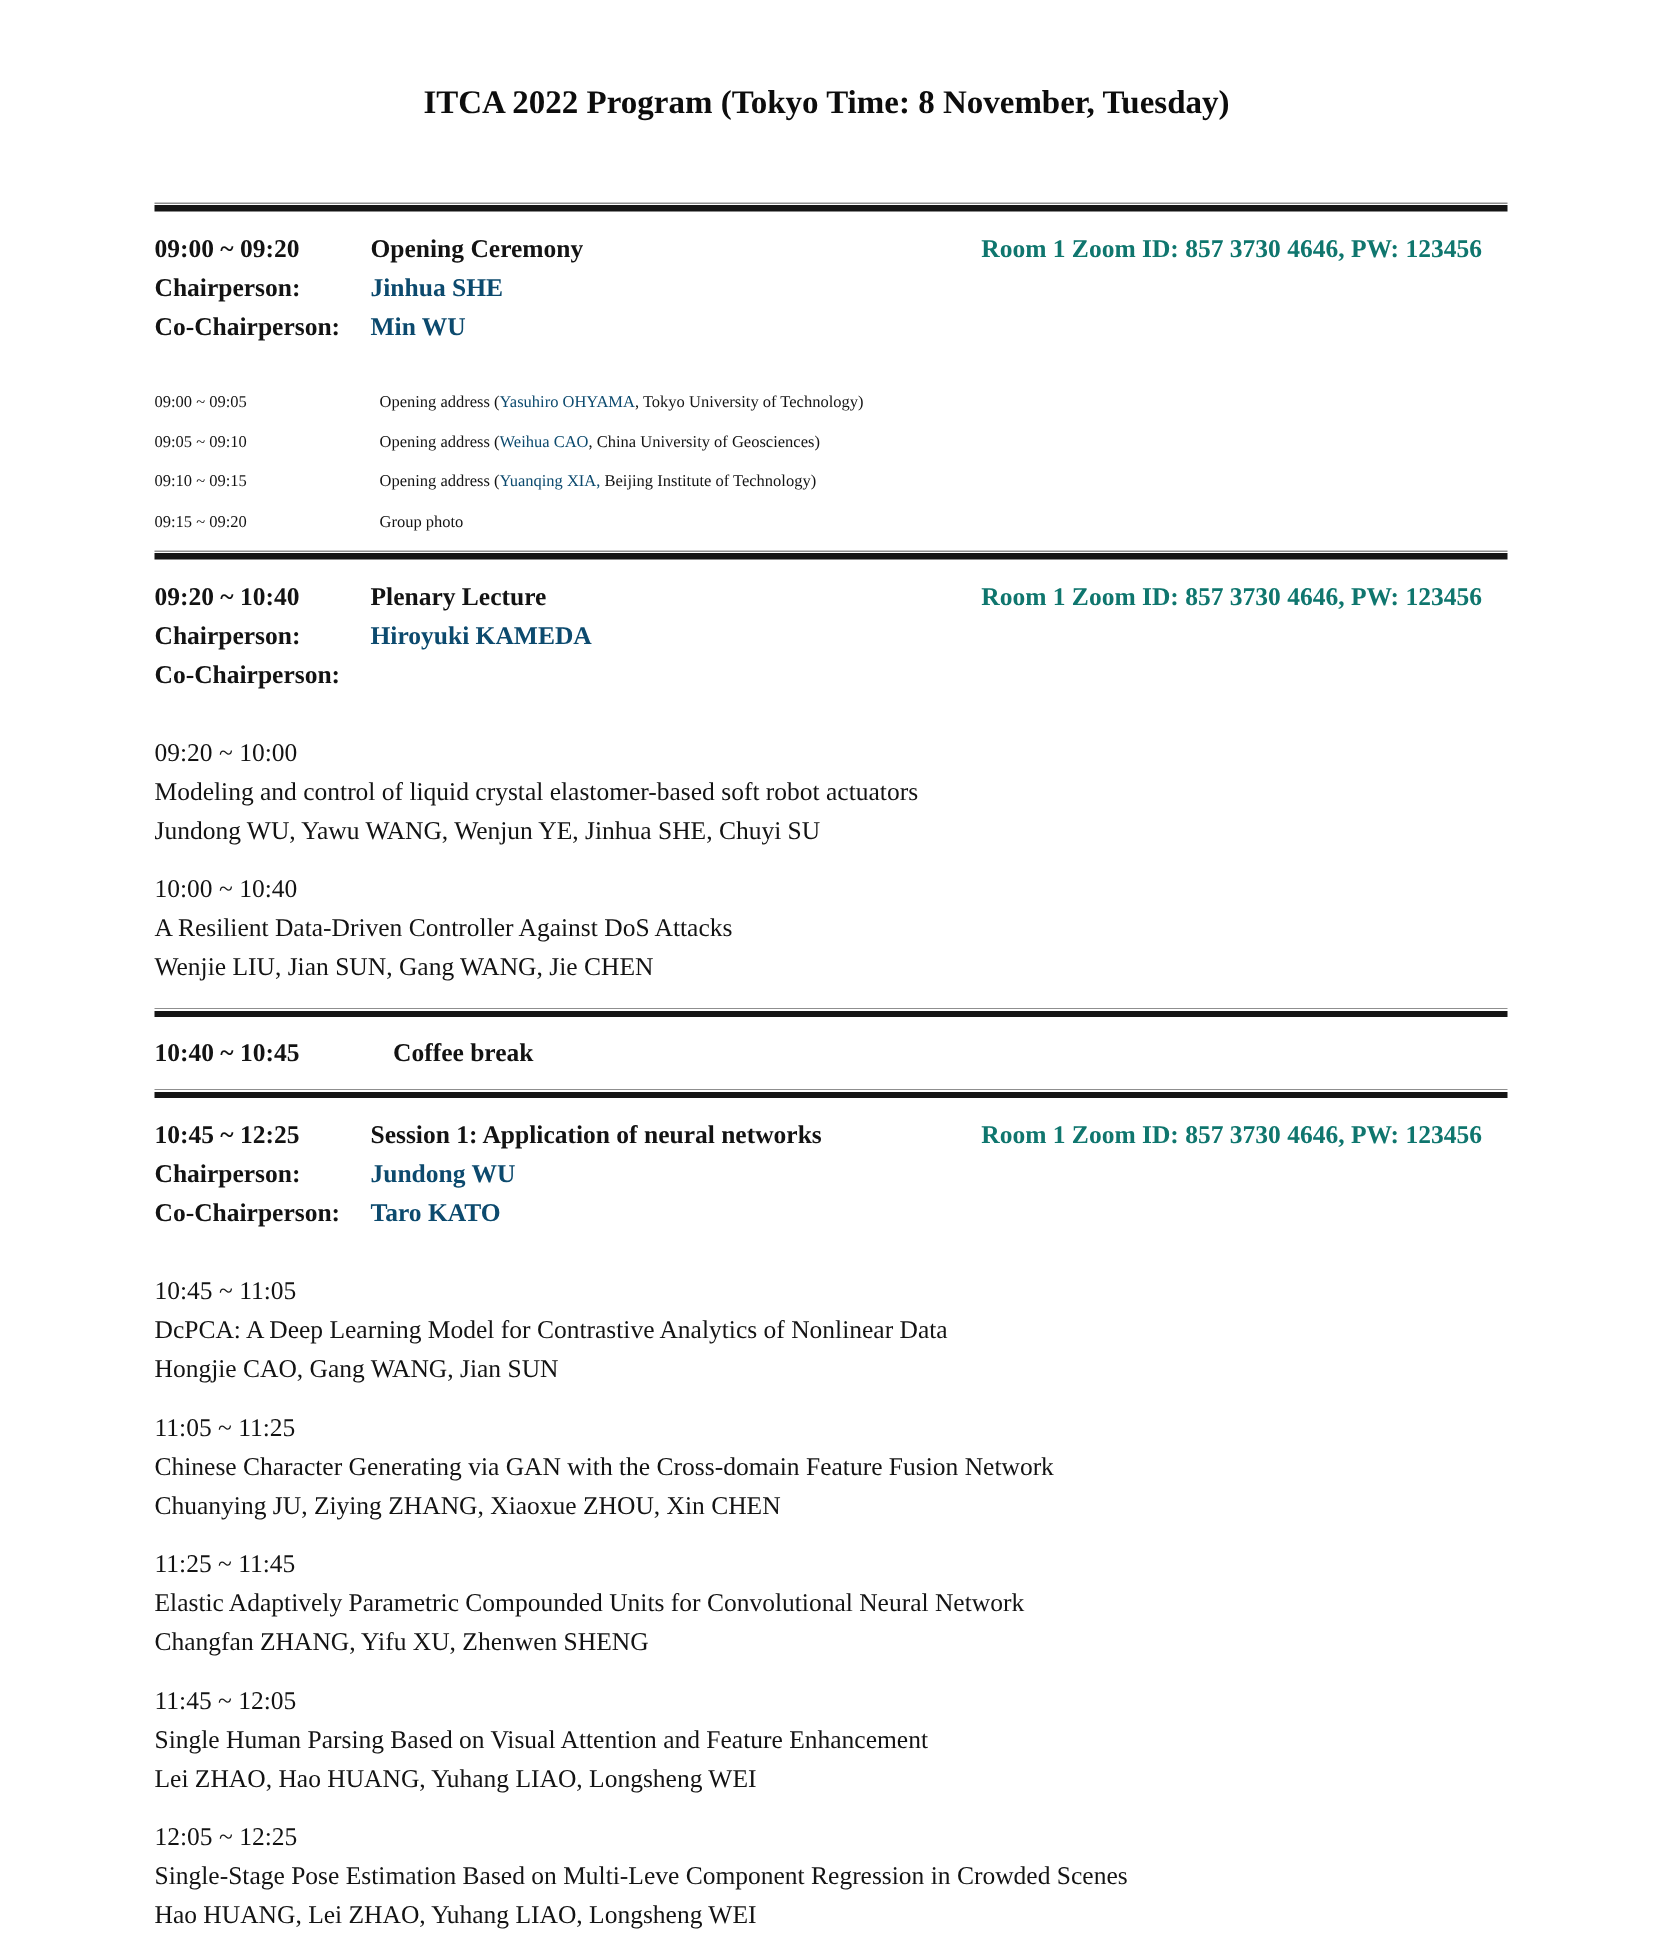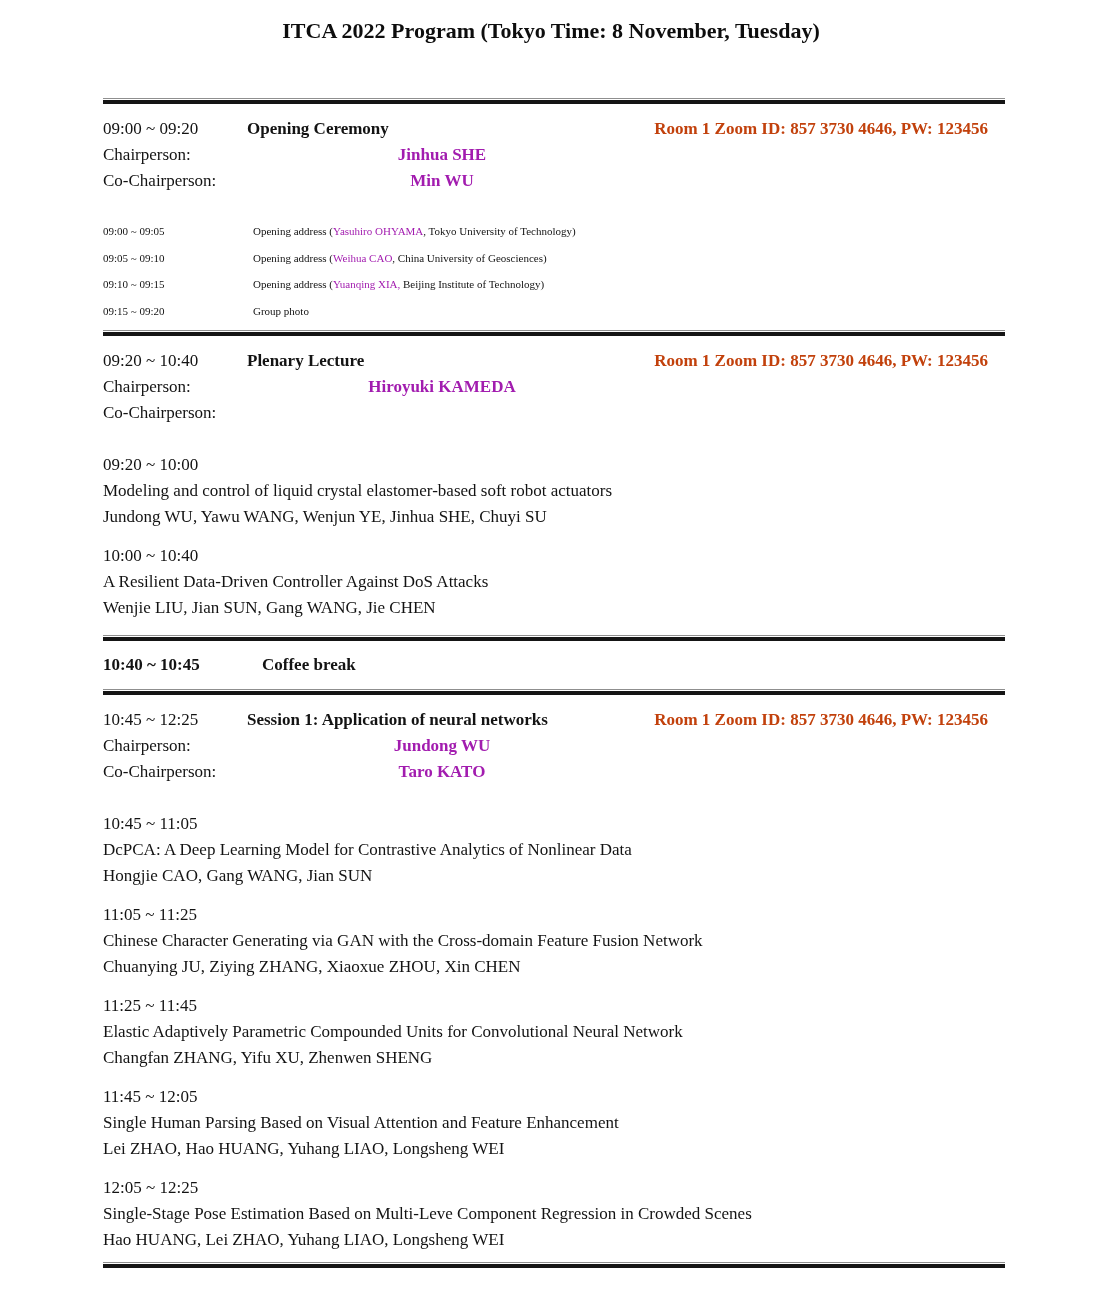--- a/index.html
+++ b/index.html
@@ -3,34 +3,34 @@
 <meta charset="utf-8">
 <style>
   html,body{margin:0;padding:0;}
   body{
     width:1102px;height:1290px;background:#ffffff;
     font-family:"Liberation Serif", serif;color:#131313;
     -webkit-font-smoothing:antialiased;overflow:hidden;
   }
   .page-title{
     text-align:center;font-weight:bold;font-size:22px;
-    padding-top:18px;color:#0d0d0d;
+    padding-top:18px;color:#0d0d0d;margin-top:37px;
   }
   .content{margin-left:103px;width:902px;}
   .rule{
     height:6px;margin-top:0;
     background:linear-gradient(to bottom,#8f8f8f 0 1px,#ffffff 1px 2px,#151515 2px 6px);
   }
   .rule-top{margin-top:54px;}
   .head{margin-top:12px;font-size:17px;}
   .head-row{display:flex;line-height:26px;}
-  .col-time{width:144px;font-weight:normal;flex:0 0 auto;}
+  .col-time{width:144px;font-weight:bold;flex:0 0 auto;}
   .col-mid{width:390px;font-weight:bold;flex:0 0 auto;}
-  .col-room{flex:1;text-align:right;padding-right:17px;font-weight:bold;color:#c2410c;white-space:nowrap;}
-  .cyan{color:#a21caf;text-align:center;}
+  .col-room{flex:1;text-align:right;padding-right:17px;font-weight:bold;color:#0f766e;white-space:nowrap;}
+  .cyan{color:#0c4a6e;}
   .items{margin-top:24px;font-size:11px;}
   .item-row{display:flex;line-height:26.5px;}
   .item-time{width:150px;flex:0 0 auto;}
   .item-text{flex:1;}
   .sect-gap{margin-top:6px;}
   .talks{font-size:17px;}
   .talk{line-height:26px;}
   .talk.first{margin-top:26px;}
   .talk + .talk{margin-top:13px;}
   .coffee{display:flex;font-weight:bold;font-size:17px;line-height:28px;margin:10px 0;}

